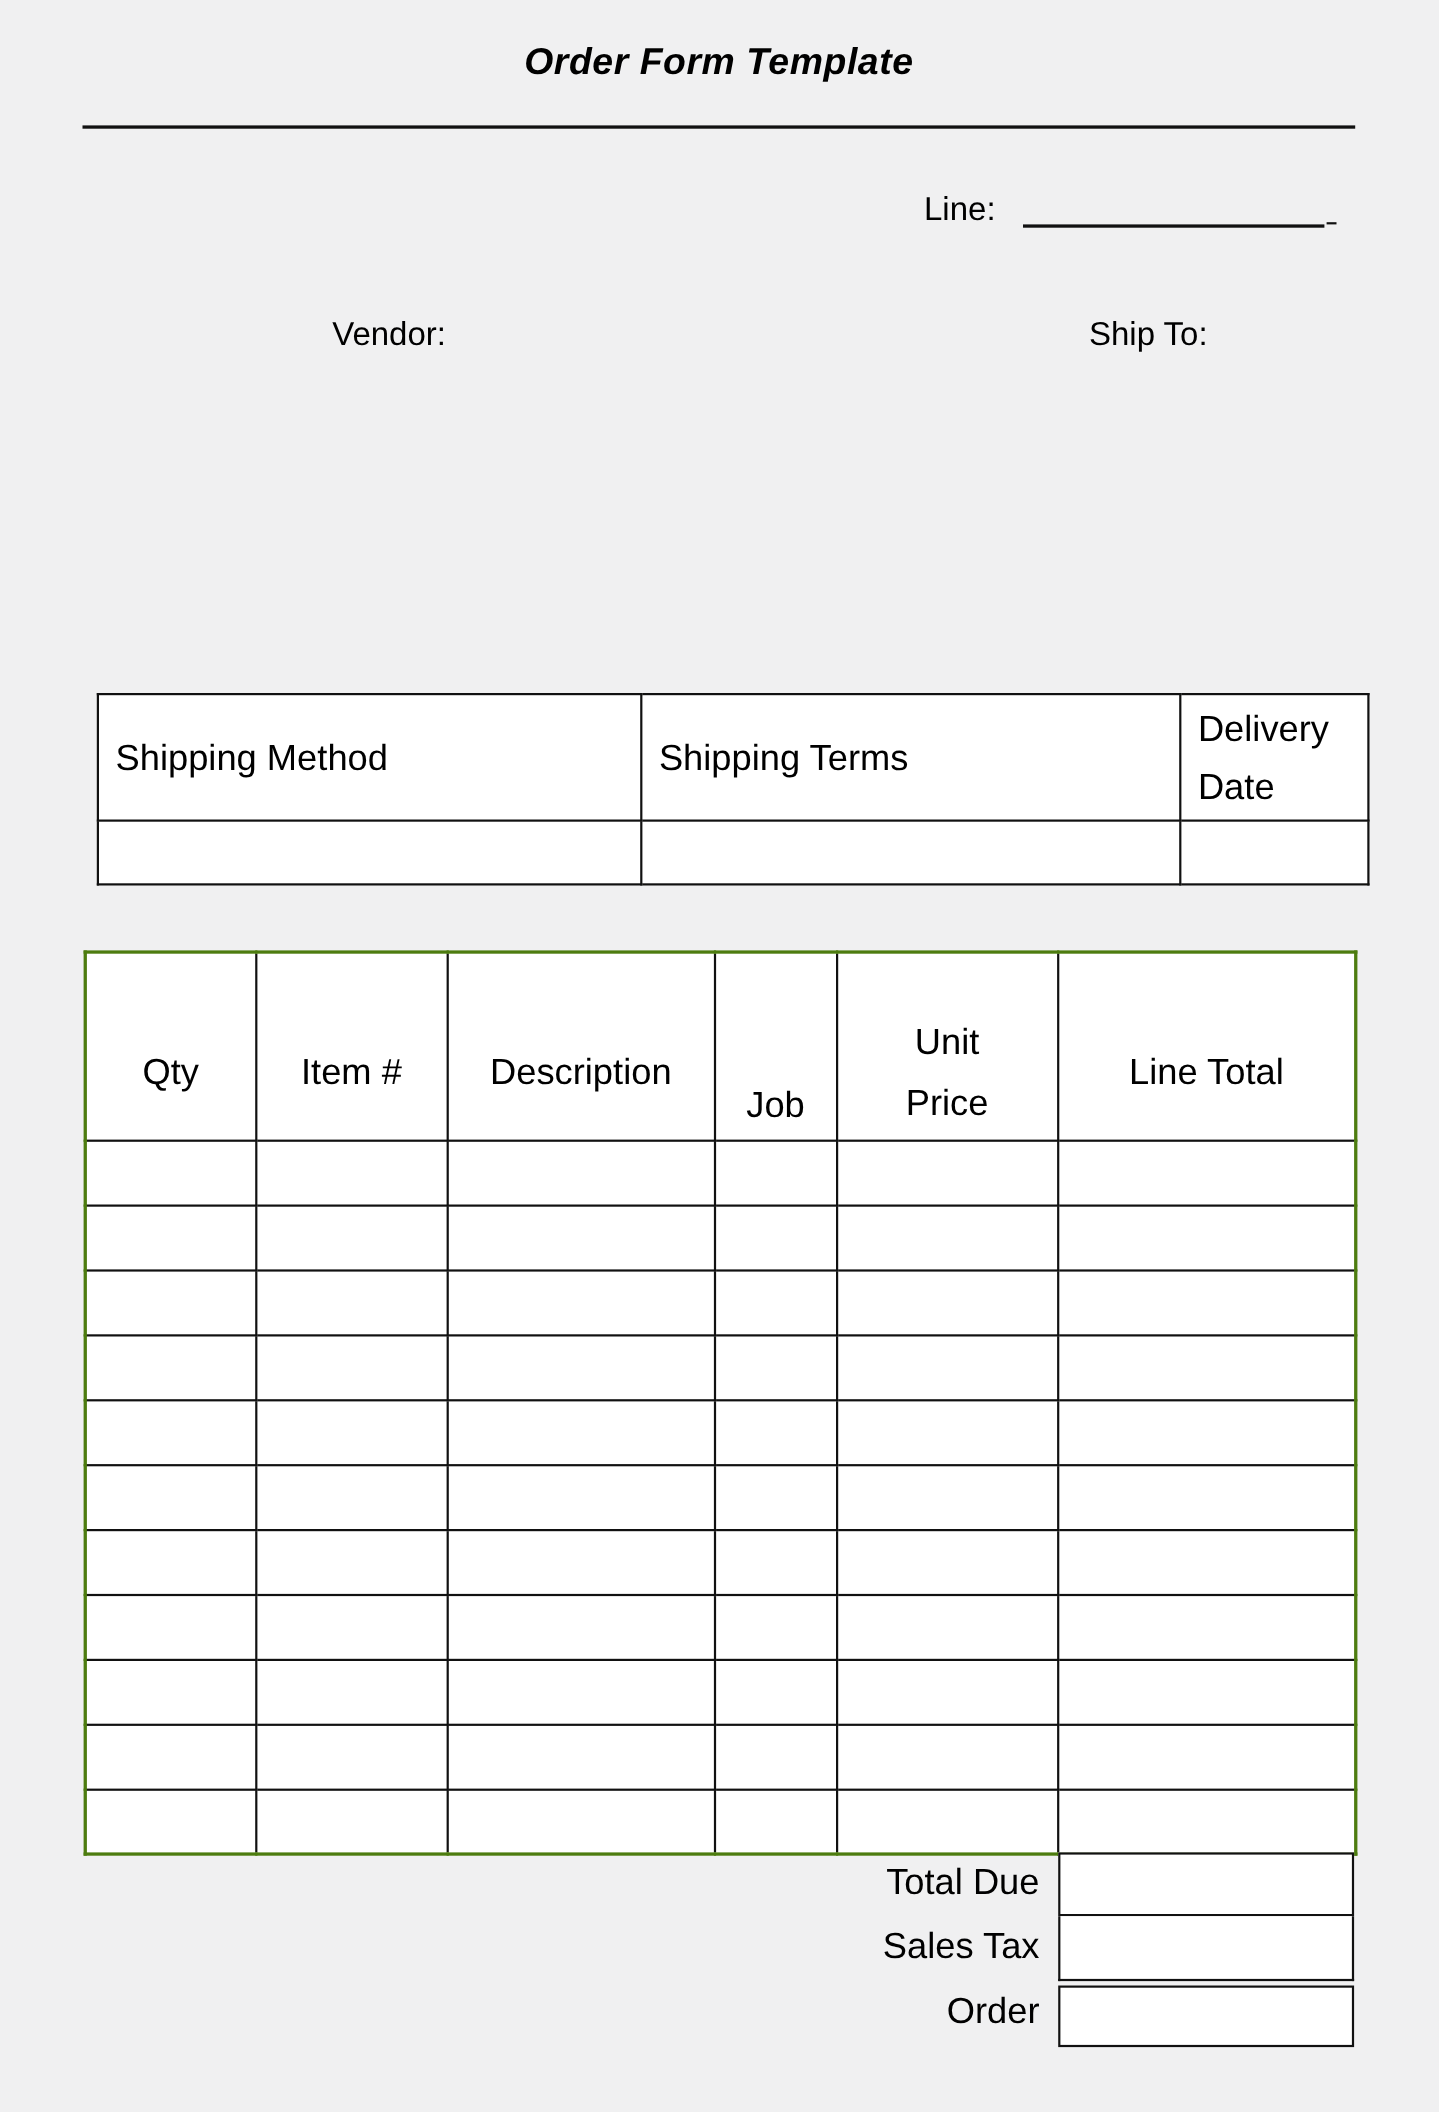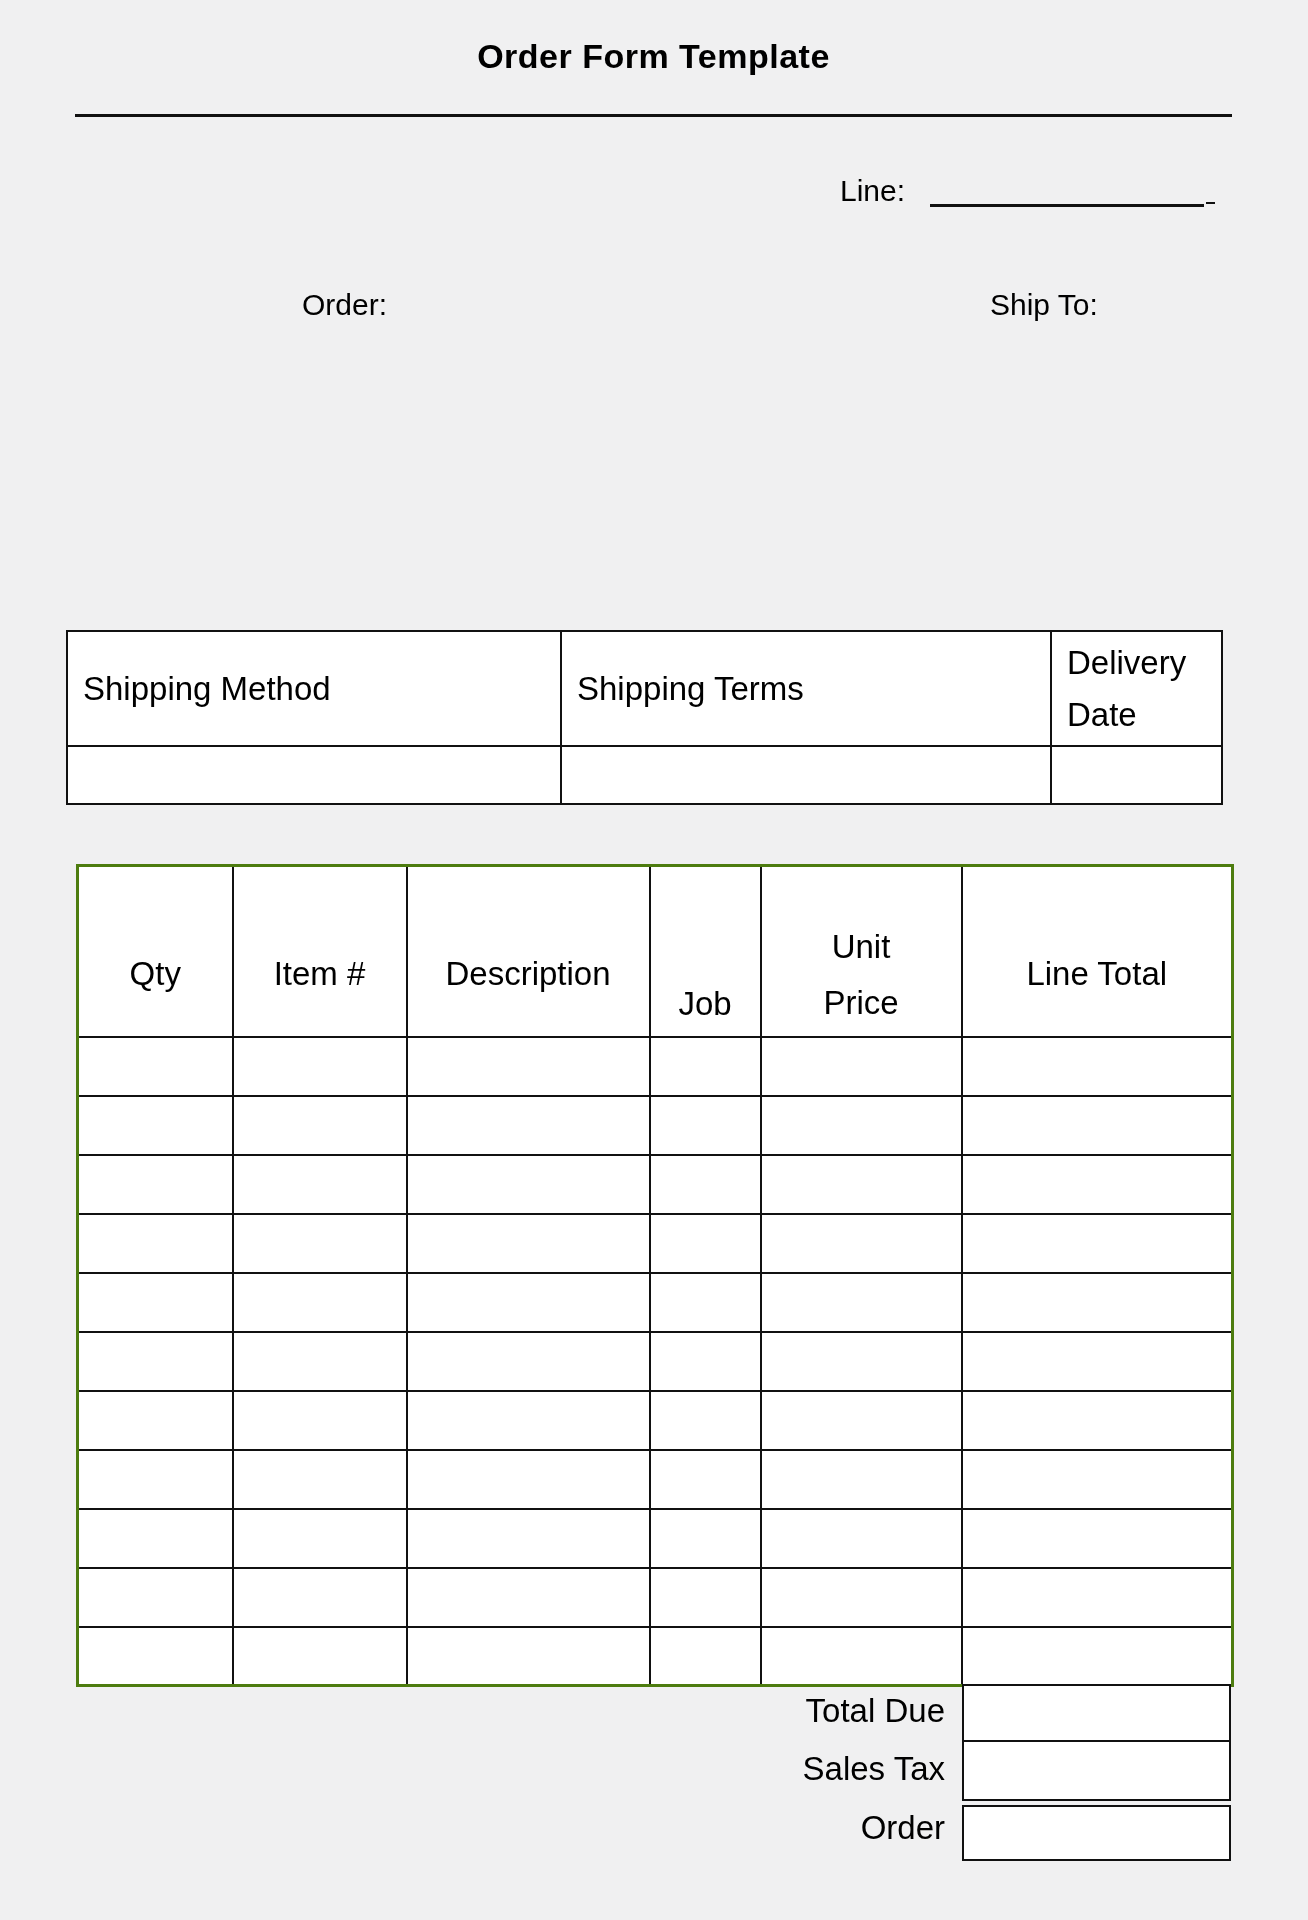--- a/index.html
+++ b/index.html
@@ -5,36 +5,36 @@
   html,body { margin:0; padding:0; }
   body { background:#f0f0f1; }
   .page {
     position:relative; width:1308px; height:1920px;
     background:#f0f0f1; color:#000;
     font-family:"Liberation Sans","DejaVu Sans",sans-serif;
     overflow:hidden;
   }
   .title {
     position:absolute; left:75px; top:37px; width:1157px;
-    text-align:center; font-size:34px; font-weight:bold; letter-spacing:0.5px;
+    text-align:center; font-size:34px; font-weight:bold; letter-spacing:0.5px;font-style:italic;
   }
   .rule { position:absolute; left:75px; top:114px; width:1157px; height:3px; background:#111; }
 
   .date-label { position:absolute; left:840px; top:174px; font-size:30px; }
   .date-line  { position:absolute; left:930px; top:204px; width:274px; height:3px; background:#111; }
   .date-line-end { position:absolute; left:1206px; top:202px; width:9px; height:2px; background:#111; }
 
   .vendor-label { position:absolute; left:302px; top:288px; font-size:30px; }
   .shipto-label { position:absolute; left:952px; top:288px; font-size:30px;margin-left:38px; }
 
   table { border-collapse:collapse; table-layout:fixed; }
   th, td { box-sizing:border-box; background:#fff; border:2px solid #111; }
 
   
-  .ship-table { position:absolute; left:66px; top:630px; width:1155px; }
+  .ship-table { position:absolute; left:88px; top:630px; width:1155px; }
   .ship-table th {
     height:115px; font-weight:normal; font-size:33px; text-align:left;
     vertical-align:middle; padding:0 15px; line-height:52px;
   }
   .ship-table td.fill { height:58px; }
 
   
   .items-table { position:absolute; left:76px; top:864px; width:1155px; border:3px solid #4d7c0f; }
   .items-table th {
     height:171px; font-weight:normal; font-size:33px; text-align:center;
@@ -61,21 +61,21 @@
 
 <div class="page">
 
   <div class="title">Order Form Template</div>
   <div class="rule"></div>
 
   <span class="date-label">Line:</span>
   <div class="date-line"></div>
   <div class="date-line-end"></div>
 
-  <span class="vendor-label">Order:</span>
+  <span class="vendor-label">Vendor:</span>
   <span class="shipto-label">Ship To:</span>
 
   <table class="ship-table">
     <colgroup>
       <col style="width:494px">
         <col style="width:490px">
         <col style="width:171px">
     </colgroup>
     <thead>
       <tr>

